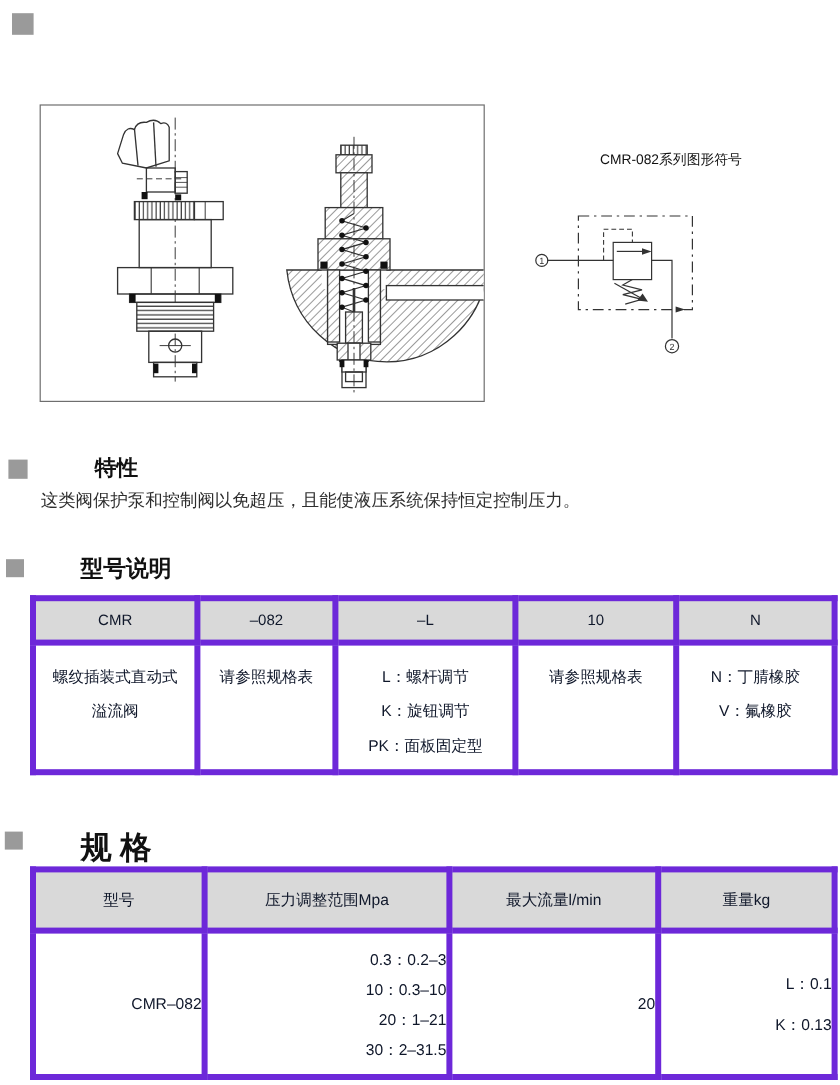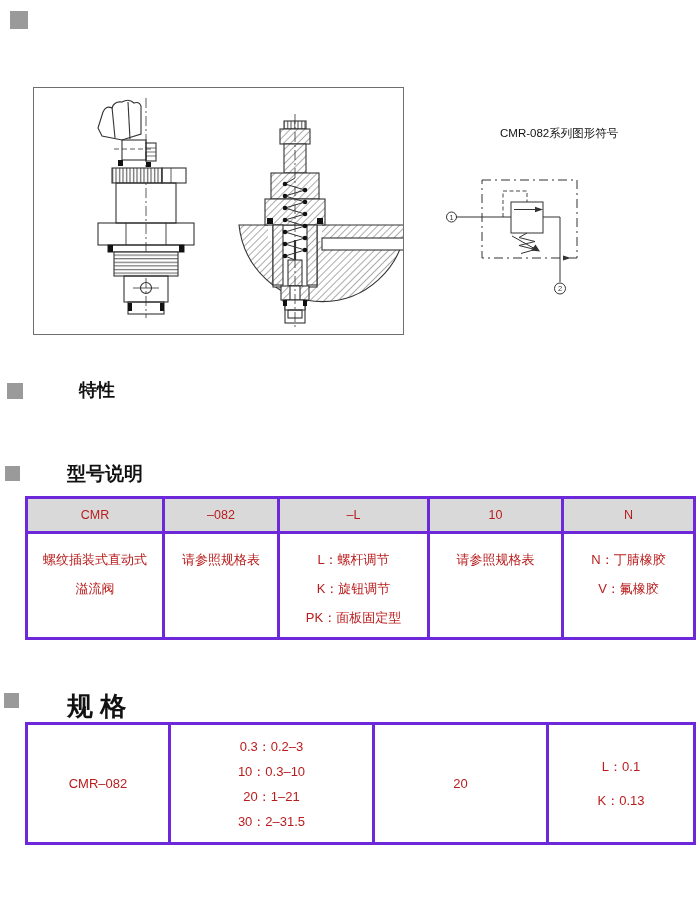--- a/index.html
+++ b/index.html
@@ -11,28 +11,28 @@
   .t2{left:38px;top:35px;font-size:19px;}
   .figbox{position:absolute;left:33px;top:87px;width:369px;height:246px;border:1px solid #6e6e6e;background:#fff;}
   .symlabel{position:absolute;left:472px;top:126px;font-size:11.5px;color:#111;white-space:nowrap;margin-left:28px;}
   .symwrap{position:absolute;left:440px;top:170px;width:160px;height:140px;}
   .sechead{position:absolute;font-weight:bold;color:#111;white-space:nowrap;margin-left:44px;}
   .feat-h{left:35px;top:378px;font-size:18px;}
   .feat-p{position:absolute;left:34px;top:408px;font-size:14.5px;color:#2e2e2e;white-space:nowrap;}
   .model-h{left:23px;top:461px;font-size:19px;}
   .spec-h{left:23px;top:689px;font-size:26px;}
   table{border-collapse:collapse;position:absolute;table-layout:fixed;background:#fff;}
-  td{border:3px solid #6d28d9;text-align:center;color:#b91c1c;font-size:13px;padding:0;}
+  td{border:5px solid #6d28d9;text-align:center;color:#0f172a;font-size:13px;padding:0;}
   .t-model{left:25px;top:496px;width:668px;}
   .t-spec{left:25px;top:722px;width:668px;}
   tr.code-row td{height:32px;background:#d9d9d9;font-size:12.5px;}
   tr.label-row td{height:35px;}
   tr.detail-row td{height:92px;vertical-align:top;padding-top:11px;line-height:29px;white-space:pre-line;}
   tr.spec-head td{height:46px;background:#d9d9d9;}
-  tr.spec-data td{height:117px;vertical-align:middle;white-space:pre-line;}
+  tr.spec-data td{height:117px;vertical-align:middle;white-space:pre-line;text-align:right;}
   td.press{line-height:25px;}
   td.weight{line-height:34px;}
   svg{display:block;}
 </style>
 </head>
 <body>
 
 <div class="page">
 
   <span class="bullet" style="left:10px;top:11px;width:18px;height:18px;"></span>
@@ -162,20 +162,21 @@
         <circle cx="11.5" cy="47" r="5"></circle>
         <circle cx="120" cy="118.5" r="5.5"></circle>
       </g>
       <text x="11.5" y="49.6" text-anchor="middle" font-size="7.5" fill="#333">1</text>
       <text x="120" y="121.3" text-anchor="middle" font-size="7.5" fill="#333">2</text>
     </svg>
   </div>
 
   <span class="bullet" style="left:7px;top:383px;width:16px;height:16px;"></span>
   <div class="sechead feat-h">特性</div>
+  <div class="feat-p">这类阀保护泵和控制阀以免超压，且能使液压系统保持恒定控制压力。</div>
 
   <span class="bullet" style="left:5px;top:466px;width:15px;height:15px;"></span>
   <div class="sechead model-h">型号说明</div>
 
   <table class="t-model">
     <colgroup>
         <col style="width:137px">
         <col style="width:115px">
         <col style="width:150px">
         <col style="width:134px">
@@ -207,20 +208,26 @@
   <div class="sechead spec-h">规 格</div>
 
   <table class="t-spec">
     <colgroup>
         <col style="width:143px">
         <col style="width:204px">
         <col style="width:174px">
         <col style="width:147px">
       </colgroup>
     <tbody>
+        <tr class="spec-head">
+      <td>型号</td>
+      <td>压力调整范围Mpa</td>
+      <td>最大流量l/min</td>
+      <td>重量kg</td>
+    </tr>
     <tr class="spec-data">
       <td>CMR–082</td>
       <td class="press">0.3：0.2–3
 10：0.3–10
 20：1–21
 30：2–31.5</td>
       <td>20</td>
       <td class="weight">L：0.1
 K：0.13</td>
     </tr>

